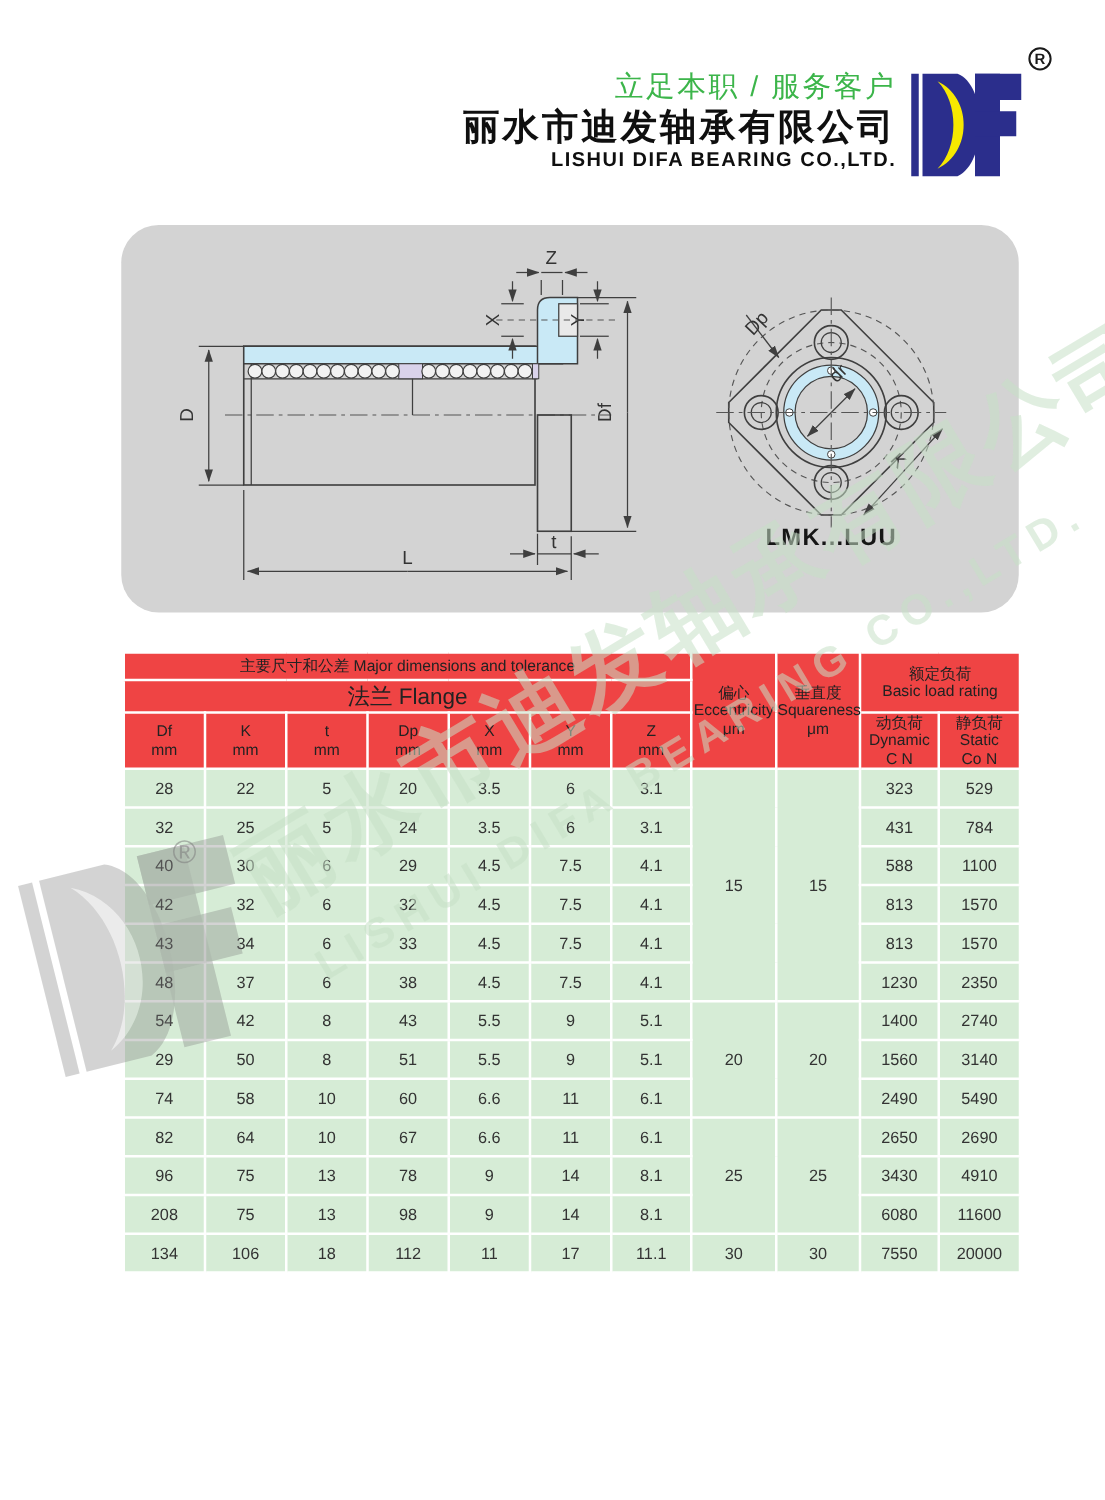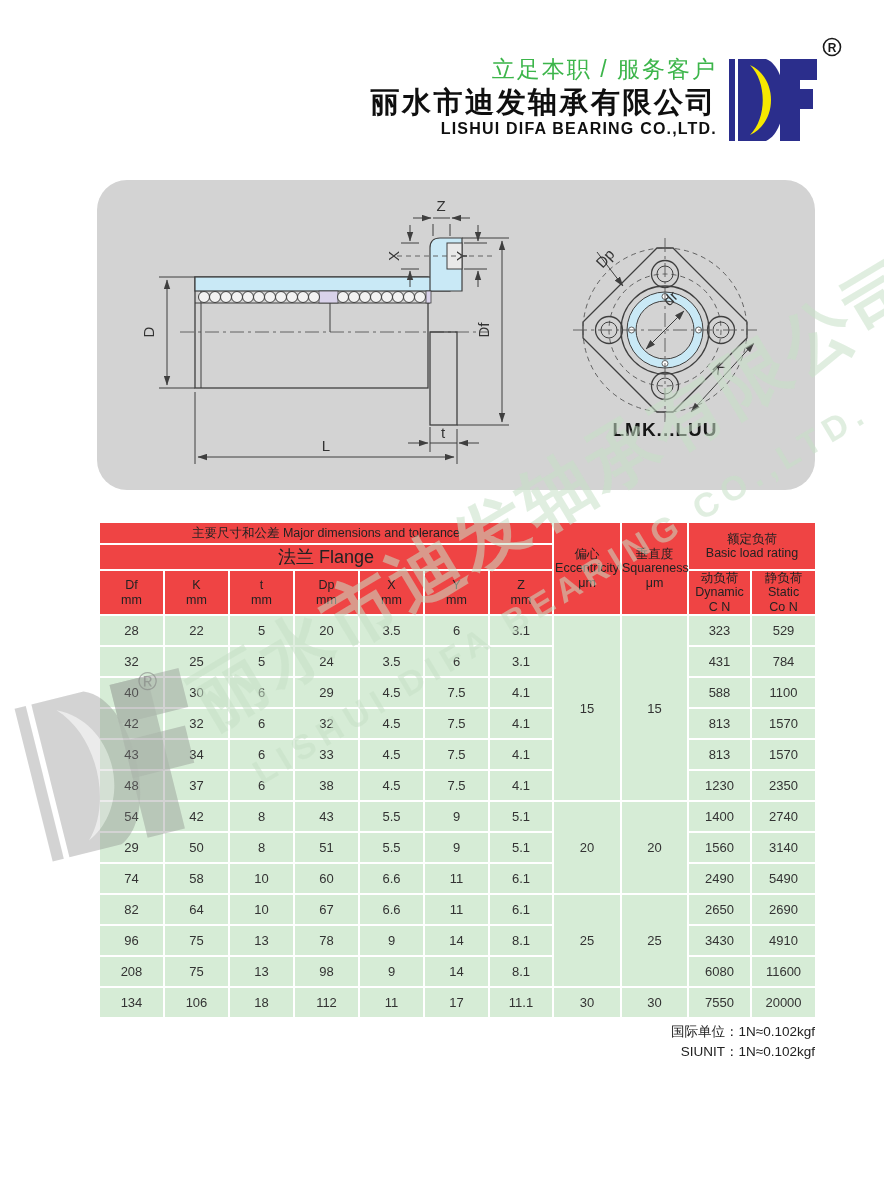--- a/index.html
+++ b/index.html
@@ -441,24 +441,20 @@
           <td>17</td>
           <td>11.1</td>
           <td rowspan="1">30</td>
           <td rowspan="1">30</td>
           <td>7550</td>
           <td>20000</td>
         </tr>
       </tbody>
   </table>
 
-  <div class="footer-notes">
-    <span>国际单位：1N≈0.102kgf</span>
-    <span>SIUNIT：1N≈0.102kgf</span>
-  </div>
 
   <div class="wm wm-cn">丽水市迪发轴承有限公司</div>
   <div class="wm wm-en">LISHUI DIFA BEARING CO.,LTD.</div>
   <div class="wm wm-reg">®</div>
   <div class="wm wm-logo">
     <svg width="235" height="215" viewBox="0 0 122 112">
       <g fill="rgba(125,125,125,0.75)">
         <rect x="3" y="25" width="6" height="82"></rect>
         <path d="M12 25 L40 25 C 64 34, 64 96, 40 107 L12 107 Z"></path>
         <rect x="54" y="25" width="20" height="82"></rect>

